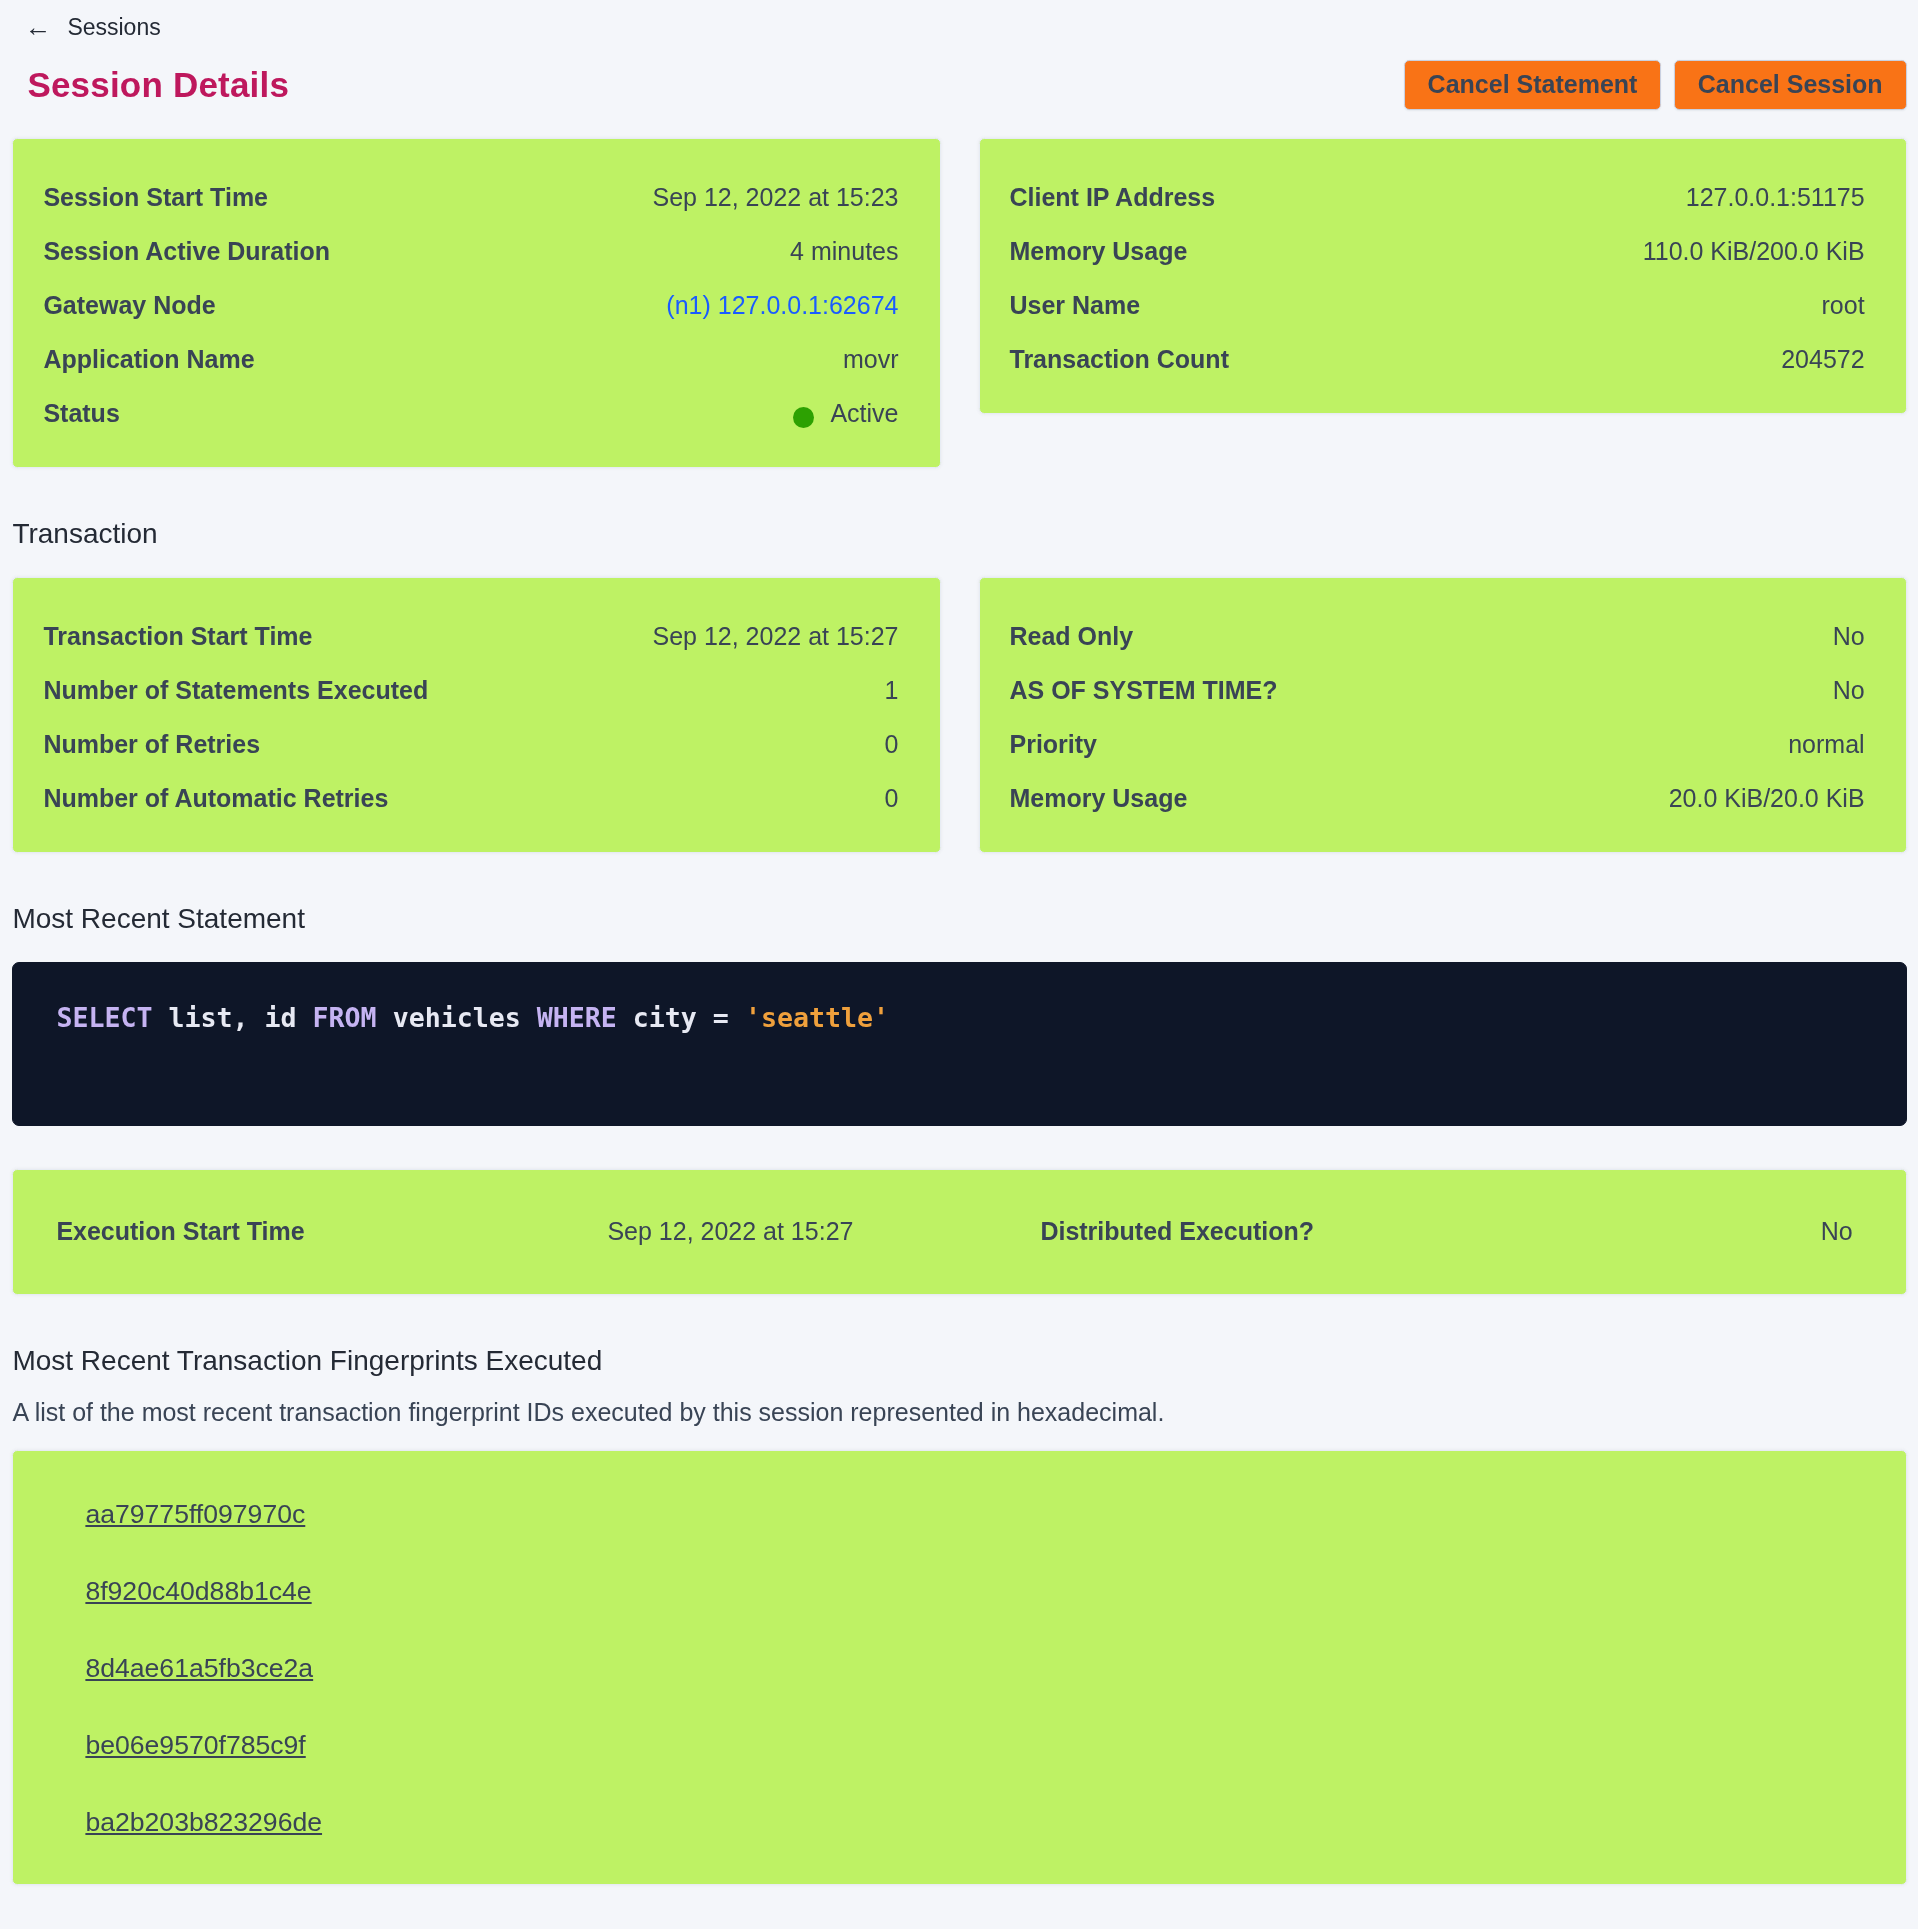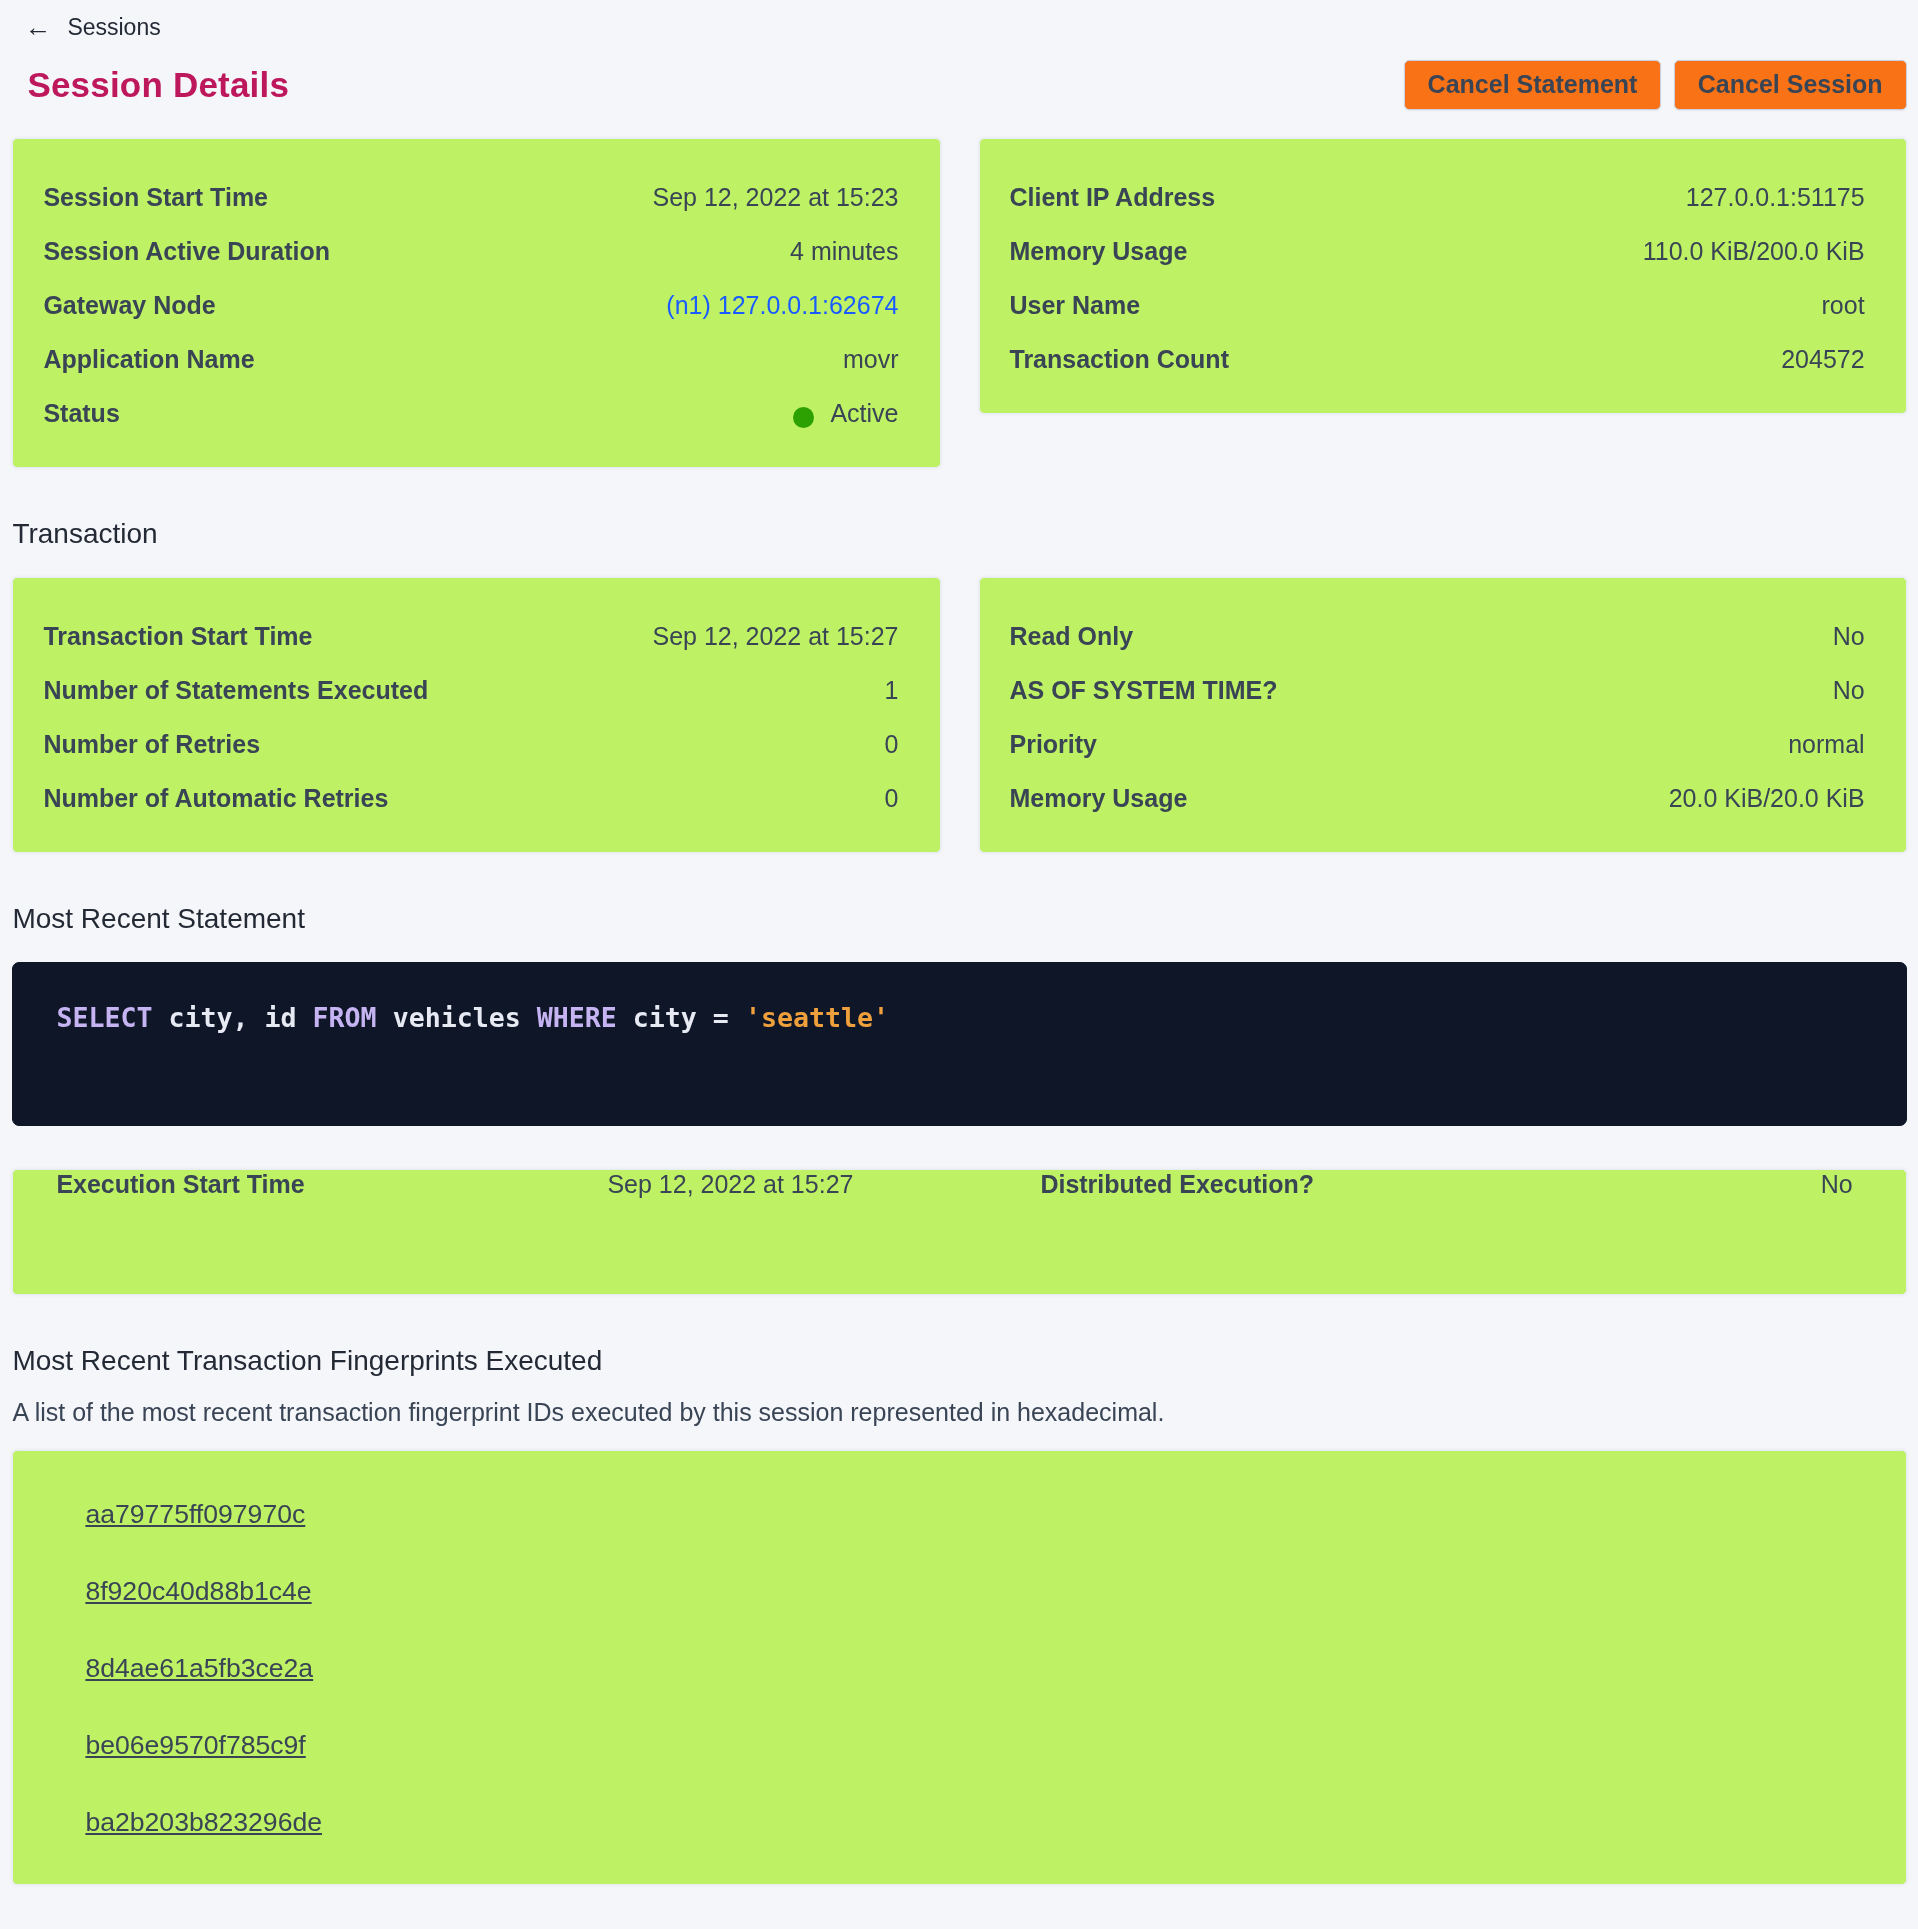--- a/index.html
+++ b/index.html
@@ -53,21 +53,21 @@
     margin-top:26.6px;height:164px;border-radius:7px;
     background:var(--code_bg,#0e1628);
     padding:39px 43px;border:0.9px solid #0e1628;
   }
   .sql-line{font-family:"DejaVu Sans Mono",monospace;font-size:26.6px;font-weight:bold;white-space:pre;}
   .tok-keyword{color:var(--code_keyword,#c5b3f2);}
   .tok-ident{color:var(--code_ident,#e7e9f3);}
   .tok-string{color:var(--code_string,#efa03c);}
 
   
-  .exec-card{margin-top:43px;height:126px;display:flex;align-items:flex-start;padding:0 53px 0 43px;}
+  .exec-card{margin-top:43px;height:126px;display:flex;align-items:center;padding:0 53px 0 43px;}
   .exec-grid{display:grid;grid-template-columns:551px 433px 1fr auto;width:100%;align-items:center;}
   .exec-label{font-size:25px;font-weight:bold;color:#394455;}
   .exec-value{font-size:25px;color:#394455;}
   .exec-value.right{text-align:right;}
 
   
   .fp-card{margin-top:23px;padding:25px 0 23px 0;}
   .fp-row{height:77px;display:flex;align-items:center;padding-left:72px;font-size:26.6px;color:#394455;text-decoration:underline;}
 </style>
 </head>
@@ -169,21 +169,21 @@
       <div class="kv-row">
         <span class="kv-label">Memory Usage</span>
         <span class="kv-value">20.0 KiB/20.0 KiB</span>
       </div>
     </div>
 </div>
 
 <h2 class="section-h">Most Recent Statement</h2>
 
 <div class="sql-box">
-  <div class="sql-line"><span class="tok-keyword">SELECT</span><span class="tok-ident"> city, id </span><span class="tok-keyword">FROM</span><span class="tok-ident"> vehicles </span><span class="tok-keyword">WHERE</span><span class="tok-ident"> city = </span><span class="tok-string">'seattle'</span></div>
+  <div class="sql-line"><span class="tok-keyword">SELECT</span><span class="tok-ident"> list, id </span><span class="tok-keyword">FROM</span><span class="tok-ident"> vehicles </span><span class="tok-keyword">WHERE</span><span class="tok-ident"> city = </span><span class="tok-string">'seattle'</span></div>
 </div>
 
 <div class="card exec-card">
   <div class="exec-grid">
     <span class="exec-label">Execution Start Time</span>
     <span class="exec-value">Sep 12, 2022 at 15:27</span>
     <span class="exec-label">Distributed Execution?</span>
     <span class="exec-value right">No</span>
   </div>
 </div>

